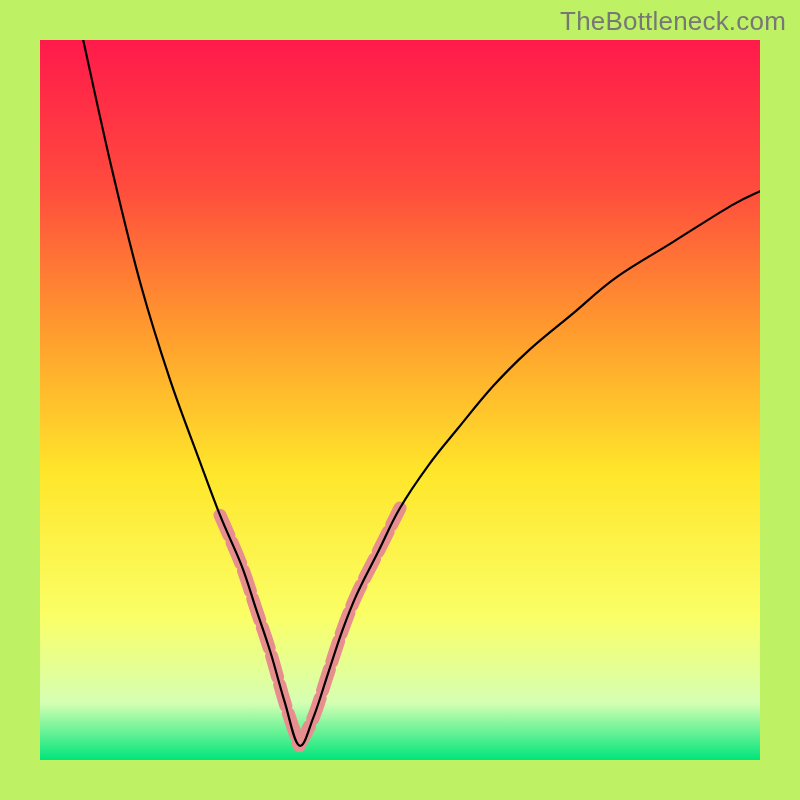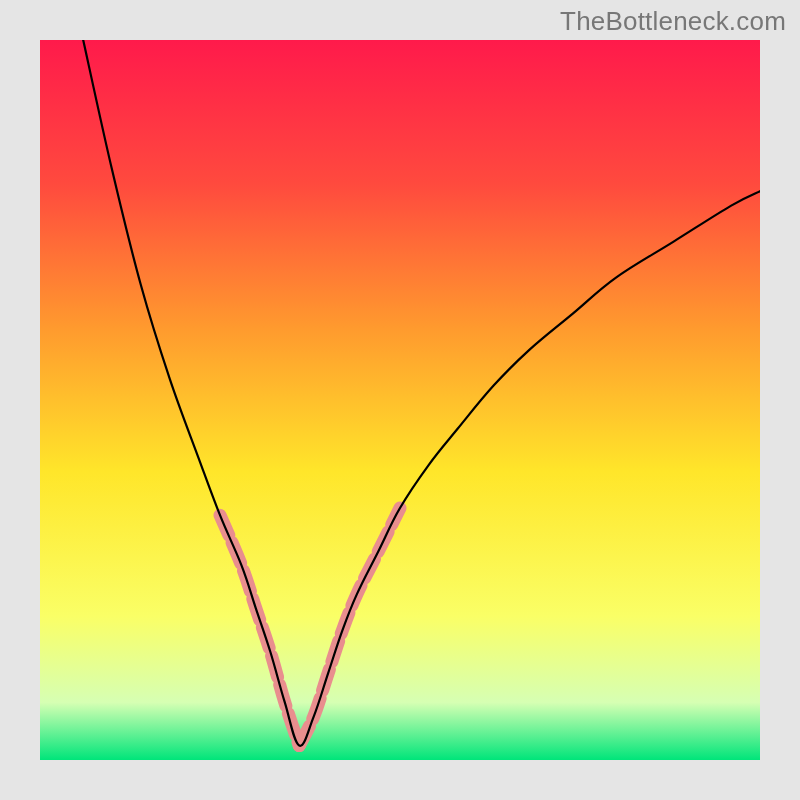--- a/index.html
+++ b/index.html
@@ -7,21 +7,21 @@
     padding: 0;
     width: 800px;
     height: 800px;
     background: #000;
     font-family: Arial, Helvetica, sans-serif;
     overflow: hidden;
   }
   .frame {
     position: absolute;
     inset: 0;
-    background: #e5e5e5;
+    background: #bef264;
   }
   .plot-area {
     position: absolute;
     left: 40px;
     top: 40px;
     width: 720px;
     height: 720px;
     overflow: hidden;
   }
   .gradient {

